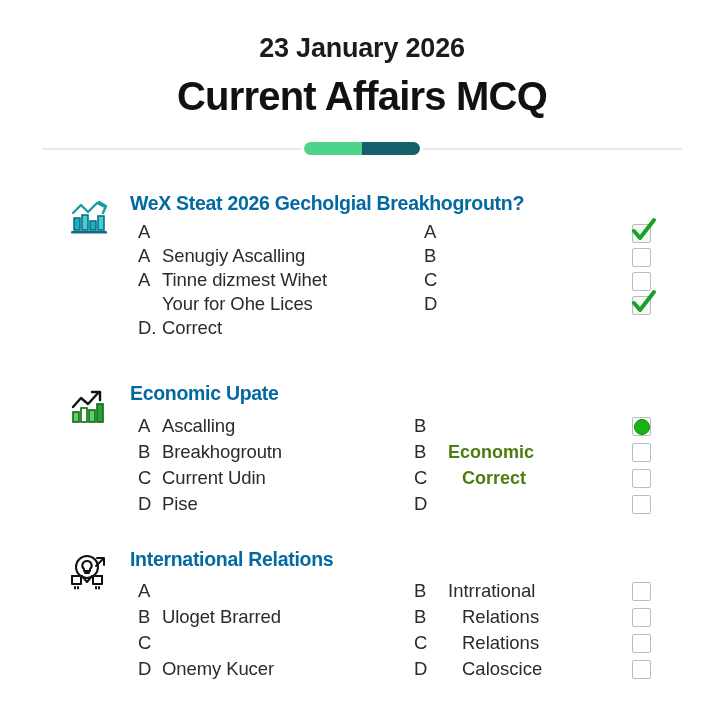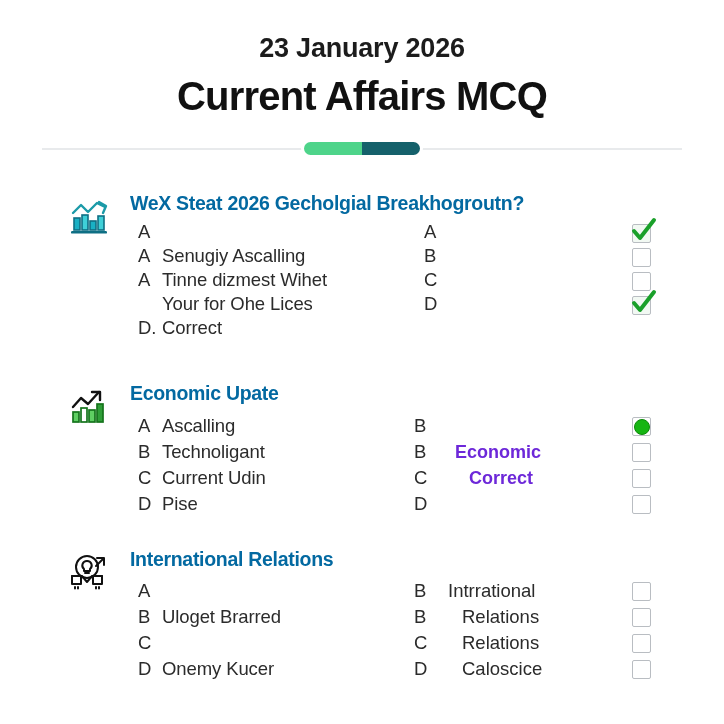--- a/index.html
+++ b/index.html
@@ -137,22 +137,21 @@
     font-size: 18.5px;
     line-height: 25px;
     color: #2b2b2b;
     height: 25px;
   }
   .mid-letter { width: 34px; flex: 0 0 34px; }
   .mid-text { white-space: nowrap; }
   .mid-text.bold {
     font-weight: 700;
     font-size: 18px;
-    color: #6d28d9;
-    margin-left: 7px;
+    color: #4d7c0f;
   }
   .mid-text.indent1 { padding-left: 14px; }
 
   
   .cb-row {
     height: 25px;
     display: flex;
     align-items: center;
     justify-content: flex-start;
   }
@@ -333,21 +332,21 @@
     <div class="q-title">Economic Upate</div>
 
     <div class="q-body">
       <div class="q-col-left">
         <div class="opt-row">
           <span class="opt-letter">A</span>
           <span class="opt-text">Ascalling</span>
         </div>
         <div class="opt-row">
           <span class="opt-letter">B</span>
-          <span class="opt-text">Technoligant</span>
+          <span class="opt-text">Breakhogroutn</span>
         </div>
         <div class="opt-row">
           <span class="opt-letter">C</span>
           <span class="opt-text">Current Udin</span>
         </div>
         <div class="opt-row">
           <span class="opt-letter">D</span>
           <span class="opt-text">Pise</span>
         </div>
       </div>

